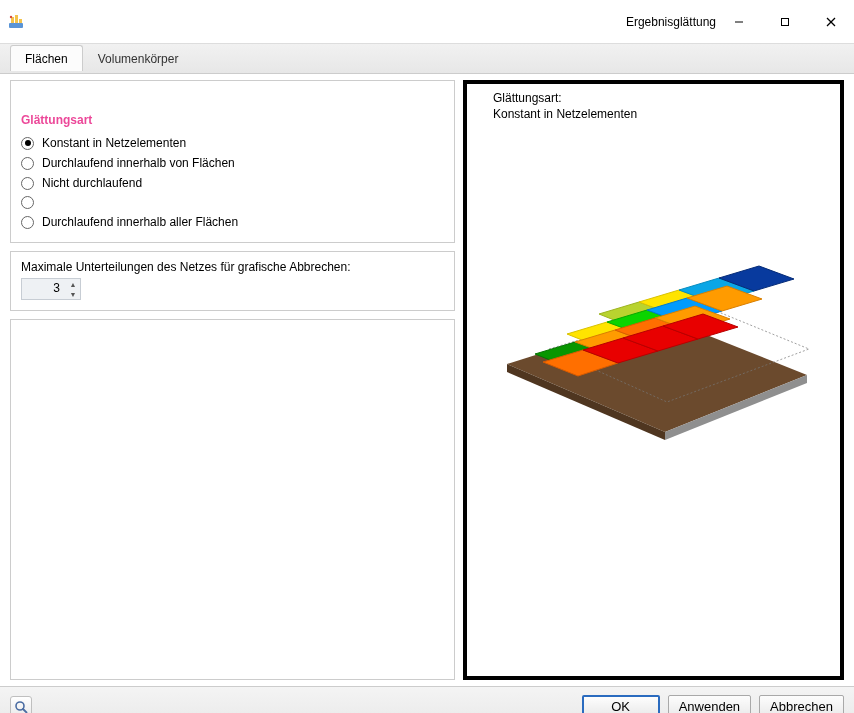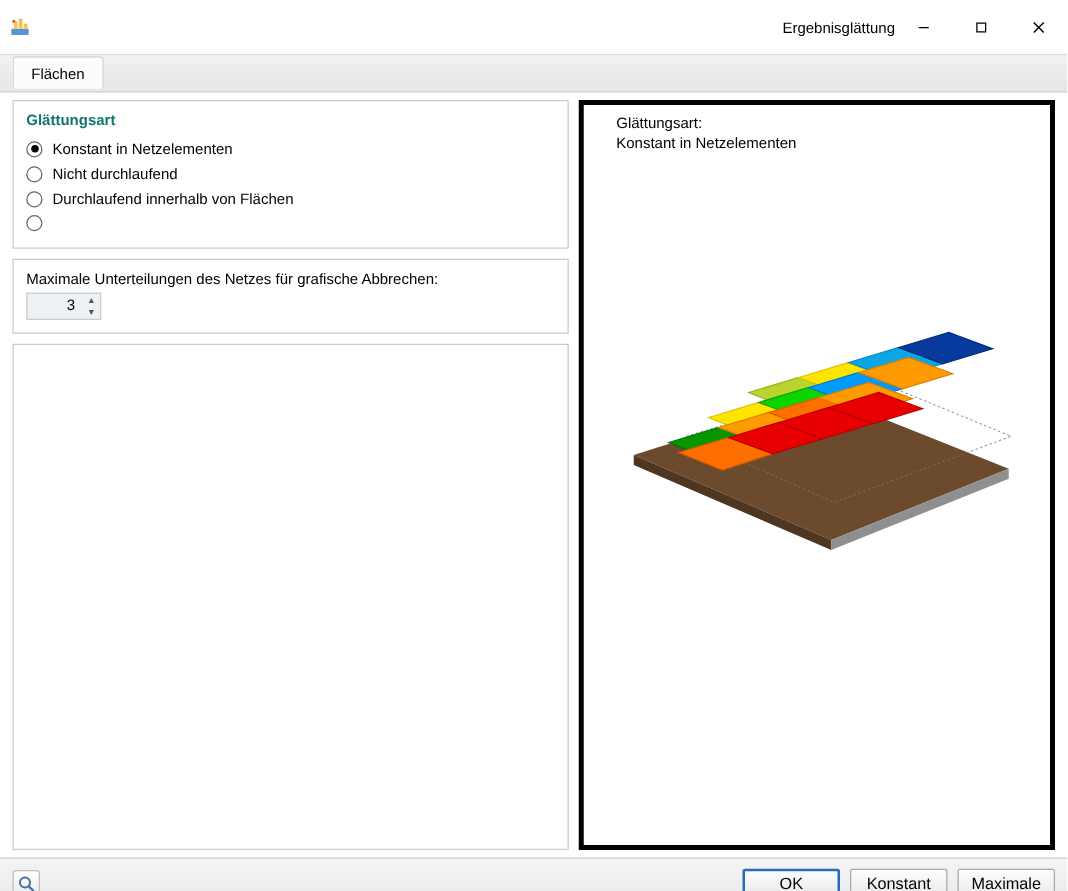--- a/index.html
+++ b/index.html
@@ -90,22 +90,23 @@
 
   .panel {
     border:1px solid #ccc;
     background:#fff;
     padding:8px 10px 10px;
   }
   .panel.flex-fill { flex:1; }
   .panel-title {
     font-size:12px;
     font-weight:600;
-    color:#0f766e;
+    color:#ec4899;
     margin-bottom:6px;
+    margin-top:24px;
   }
 
   
   .radio-row {
     display:flex;
     align-items:center;
     gap:8px;
     padding:3px 0;
     cursor:default;
   }
@@ -233,44 +234,49 @@
       <svg width="10" height="10" viewBox="0 0 10 10">
           <line x1="1" y1="1" x2="9" y2="9" stroke="#000" stroke-width="1.2"></line>
           <line x1="9" y1="1" x2="1" y2="9" stroke="#000" stroke-width="1.2"></line>
         </svg>
     </div>
   </div>
 </div>
 
 <div class="tabstrip">
   <div class="tab active">Flächen</div>
+  <div class="tab">Volumenkörper</div>
 </div>
 
 <div class="workarea">
   <div class="leftcol">
 
     <div class="panel">
       <div class="panel-title">Glättungsart</div>
 
       <div class="radio-row">
         <span class="radio checked">
             <span class="dot"></span>
           </span>
         <span>Konstant in Netzelementen</span>
       </div>
       <div class="radio-row">
         <span class="radio"></span>
+        <span>Durchlaufend innerhalb von Flächen</span>
+      </div>
+      <div class="radio-row">
+        <span class="radio"></span>
         <span>Nicht durchlaufend</span>
       </div>
       <div class="radio-row">
         <span class="radio"></span>
-        <span>Durchlaufend innerhalb von Flächen</span>
       </div>
       <div class="radio-row">
         <span class="radio"></span>
+        <span>Durchlaufend innerhalb aller Flächen</span>
       </div>
     </div>
 
     <div class="panel">
       <div>Maximale Unterteilungen des Netzes für grafische Abbrechen:</div>
       <div class="spinrow">
         <div class="spinbox">
           <div class="spinval">3</div>
           <div class="spinbtns">
             <div class="spinbtn">▲</div>
@@ -342,18 +348,18 @@
     <svg width="14" height="14" viewBox="0 0 14 14">
       <circle cx="6" cy="6" r="4" fill="none" stroke="#4b6da3" stroke-width="1.6"></circle>
       <line x1="9" y1="9" x2="12.5" y2="12.5" stroke="#4b6da3" stroke-width="1.8" stroke-linecap="round"></line>
     </svg>
   </div>
   <div class="spacer"></div>
   <div class="btn primary">
       <span>OK</span>
     </div>
   <div class="btn">
-      <span>Konstant</span>
+      <span>Anwenden</span>
     </div>
   <div class="btn">
-      <span>Maximale</span>
+      <span>Abbrechen</span>
     </div>
 </div>
 
 </body></html>

